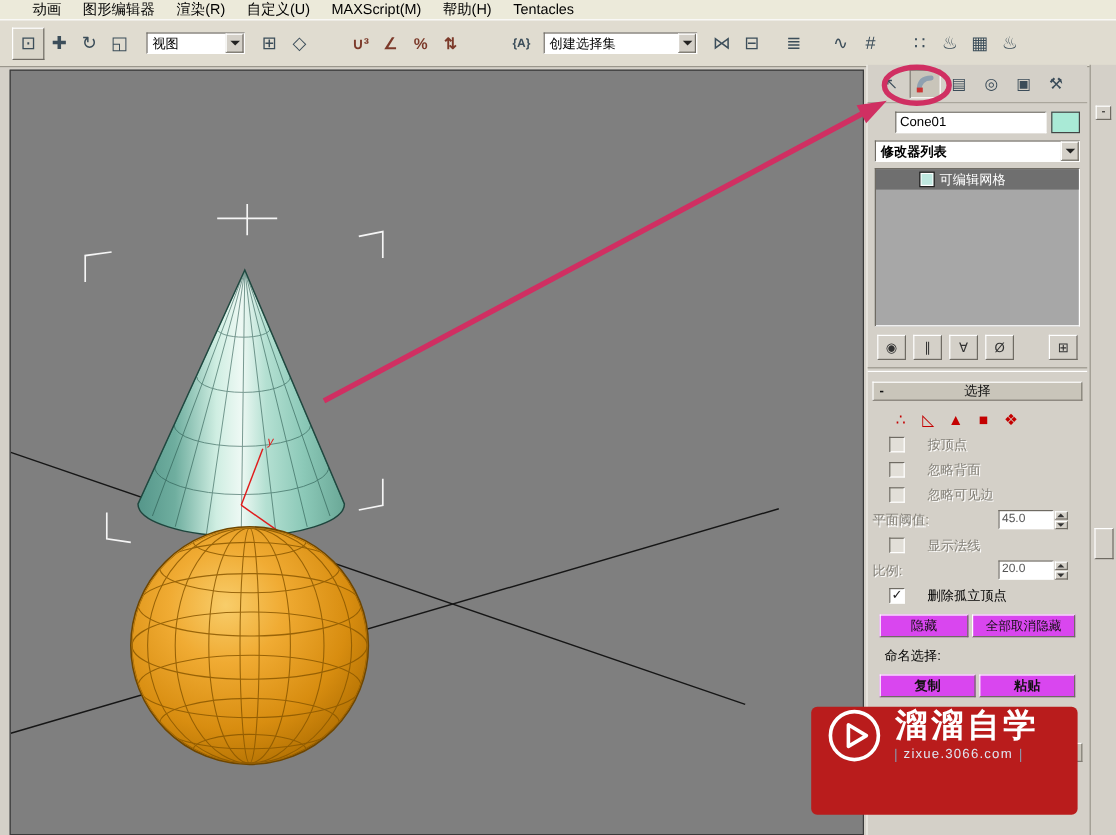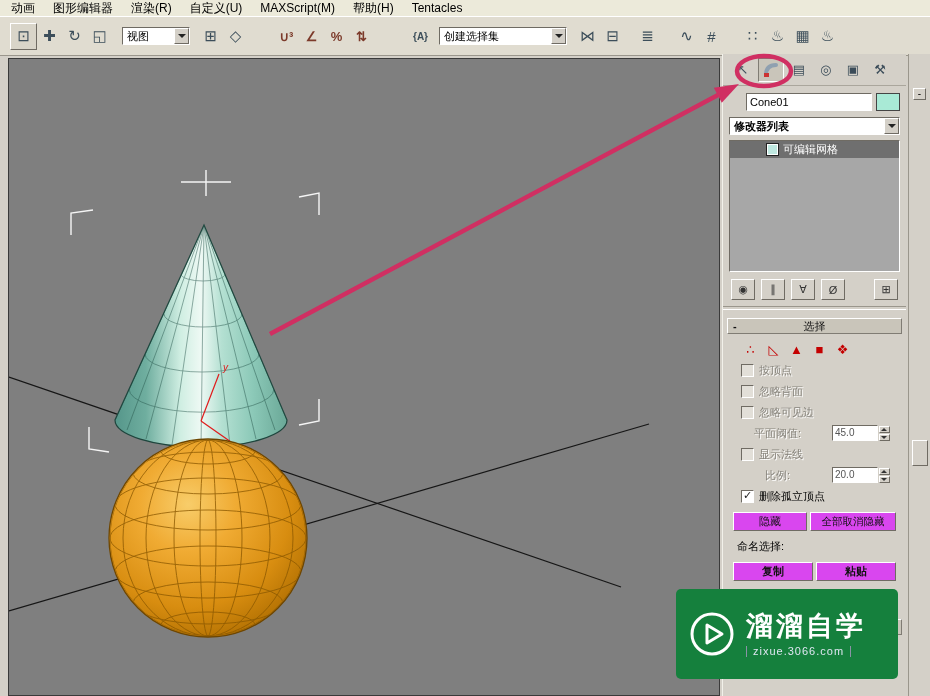--- a/index.html
+++ b/index.html
@@ -1,33 +1,33 @@
 <!DOCTYPE html>
 <html><head>
 <meta charset="utf-8">
 <style>
   html,body{margin:0;padding:0;}
   body{font-family:"Liberation Sans",sans-serif;}
   .app{position:relative;width:930px;height:696px;background:#d4d0c8;overflow:hidden;}
 
   
-  .menubar{height:16px;background:#eceada;display:flex;align-items:center;font-size:12px;color:#000;padding-left:2px;}
+  .menubar{height:16px;background:#eceada;display:flex;align-items:center;font-size:12px;color:#000;padding-left:18px;}
   .menu-item{padding:0 9px;white-space:nowrap;cursor:default;}
 
   
   .toolbar{height:38px;background:#e0dcd0;border-top:1px solid #fff;border-bottom:1px solid #9a968c;display:flex;align-items:center;padding-left:10px;}
   .tbtn{width:25px;height:25px;display:flex;align-items:center;justify-content:center;font-size:15px;color:#3c4e5a;flex:none;}
   .tbtn.bordered{border:1px solid;border-color:#fff #6f6b63 #6f6b63 #fff;background:#d9d5c9;}
   .tbtn.magnet{color:#7c3a2a;font-weight:bold;font-size:13px;}
   .tbtn.small{font-size:10px;font-weight:bold;}
   .combo{display:flex;align-items:center;background:#fff;border:1px solid;border-color:#6f6b63 #fff #fff #6f6b63;height:18px;box-sizing:border-box;}
   .combo-text{flex:1;font-size:11px;padding:0 4px;white-space:nowrap;overflow:hidden;color:#000;}
   .combo-btn{width:15px;height:16px;background:#d4d0c8;border:1px solid;border-color:#fff #6f6b63 #6f6b63 #fff;display:flex;align-items:flex-start;justify-content:center;flex:none;box-sizing:border-box;}
   .arrow-down{width:0;height:0;border:4px solid transparent;border-top-color:#222;margin-top:5px;}
-  .view-combo{width:68px;margin-left:10px;}
+  .view-combo{width:82px;margin-left:10px;}
   .selset-combo{width:128px;margin-left:6px;}
   .ml8{margin-left:8px;} .ml10{margin-left:10px;} .ml14{margin-left:14px;} .ml16{margin-left:16px;} .ml26{margin-left:26px;} .ml34{margin-left:34px;}
 
   
   .viewport{position:absolute;left:8px;top:58px;width:712px;height:638px;background:#7f7f7f;border:1px solid #3a3a3a;box-sizing:border-box;}
   .viewport svg{display:block;}
 
   
   .command-panel{position:absolute;left:722px;top:54px;width:184px;height:642px;background:#d4d0c8;border-left:1px solid #f2f1ea;box-sizing:border-box;font-size:11px;color:#000;}
   .panel-tabs{display:flex;gap:3px;padding:4px 0 3px 8px;border-bottom:1px solid #aaa69c;}
@@ -44,47 +44,47 @@
   .stack-icon{width:9px;height:9px;background:#bfe8e0;border:1px solid #fff;outline:1px solid #222;flex:none;}
   .stack-toolbar{display:flex;gap:6px;margin:7px 8px 0;}
   .sbtn{width:22px;height:19px;font-size:11px;display:flex;align-items:center;justify-content:center;background:#d4d0c8;border:1px solid;border-color:#fff #6f6b63 #6f6b63 #fff;color:#333;}
   .sbtn.last{margin-left:auto;}
   .hr{height:2px;border-top:1px solid #9a968c;border-bottom:1px solid #fff;margin-top:6px;}
   .rollout{margin:8px 4px 0;}
   .rollout-hd{position:relative;height:16px;background:#c9c5ba;border:1px solid;border-color:#fff #807c74 #807c74 #fff;font-size:11px;text-align:center;line-height:15px;color:#111;box-sizing:border-box;}
   .collapse{position:absolute;left:5px;top:0;font-weight:bold;}
   .subobj-row{display:flex;gap:8px;margin:8px 0 0 16px;}
   .so-icon{color:#c40000;font-size:13px;width:15px;text-align:center;line-height:15px;}
-  .cbrow{display:flex;align-items:center;gap:5px;margin:6px 0 0 14px;font-size:11px;}
+  .cbrow{display:flex;align-items:center;gap:19px;margin:6px 0 0 14px;font-size:11px;}
   .cb{width:11px;height:11px;background:#fff;border:1px solid;border-color:#6f6b63 #fff #fff #6f6b63;position:relative;flex:none;box-sizing:content-box;}
   .cb.dis{background:#e2dfd8;}
   .cb.checked::after{content:"\2713";position:absolute;left:1px;top:-2px;font-size:11px;color:#222;}
   .dis-label{color:#86837b;text-shadow:1px 1px 0 #fff;}
   .spinrow{display:flex;align-items:center;margin:5px 12px 0 0;font-size:11px;}
-  .spinrow .lbl{flex:1;text-align:center;margin-right:4px;}
+  .spinrow .lbl{flex:1;text-align:left;margin-right:4px;}
   .numfield{width:40px;height:14px;background:#fff;border:1px solid;border-color:#6f6b63 #fff #fff #6f6b63;font-size:10px;padding:0 2px;color:#555;line-height:14px;flex:none;}
   .spinner{display:flex;flex-direction:column;gap:1px;margin-left:1px;}
   .sp{width:11px;height:7px;background:#d4d0c8;border:1px solid;border-color:#fff #6f6b63 #6f6b63 #fff;position:relative;box-sizing:border-box;}
   .sp.up::after{content:"";position:absolute;left:1px;top:1px;border:3px solid transparent;border-bottom:3px solid #333;border-top-width:0;}
   .sp.down::after{content:"";position:absolute;left:1px;top:1px;border:3px solid transparent;border-top:3px solid #333;border-bottom-width:0;}
   .btnrow{display:flex;gap:3px;margin:8px 6px 0;}
   .btn3d{height:17px;background:#d946ef;border:1px solid;border-color:#fff #6f6b63 #6f6b63 #fff;font-size:11px;display:flex;align-items:center;justify-content:center;color:#111;cursor:default;}
   .btn-hide{width:72px;} .btn-unhide{flex:1;font-size:10.5px;}
   .btn-copy,.btn-paste{flex:1;font-weight:bold;}
   .lbl-named{font-size:11px;margin:8px 0 0 10px;}
   .status-line{text-align:center;font-size:11px;margin-top:7px;}
   .soft-hd{margin:16px 0 0;}
 
   
   .right-strip{position:absolute;left:908px;top:54px;width:22px;height:642px;background:#d4d0c8;border-left:1px solid #9a968c;box-sizing:border-box;}
   .mini-collapse{width:13px;height:12px;margin:34px auto 0;background:#d4d0c8;border:1px solid;border-color:#fff #6f6b63 #6f6b63 #fff;font-size:10px;line-height:10px;text-align:center;box-sizing:border-box;}
   .mini-tab{width:16px;height:26px;margin:340px auto 0;background:#d4d0c8;border:1px solid;border-color:#fff #6f6b63 #6f6b63 #fff;box-sizing:border-box;}
 
   
-  .watermark{position:absolute;left:676px;top:589px;width:222px;height:90px;background:#15803d;border-radius:5px;display:flex;align-items:center;padding:0 12px;box-sizing:border-box;z-index:30;}
+  .watermark{position:absolute;left:676px;top:589px;width:222px;height:90px;background:#b91c1c;border-radius:5px;display:flex;padding:0 12px;box-sizing:border-box;z-index:30;}
   .wm-text{margin-left:10px;display:flex;flex-direction:column;}
   .wm-title{font-size:27px;font-weight:bold;color:#fff;letter-spacing:3px;line-height:30px;}
   .wm-sub{display:flex;align-items:center;gap:6px;margin-top:4px;color:#dfe6f2;font-size:11px;letter-spacing:1px;}
   .tick{width:1px;height:11px;background:#8a93a6;}
 
   
   .overlay{position:absolute;left:0;top:0;z-index:40;pointer-events:none;}
 </style>
 </head>
 <body>

